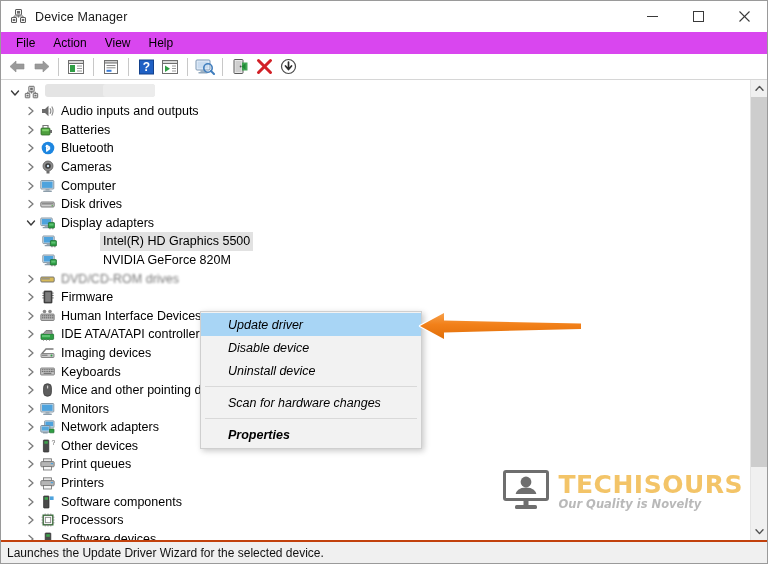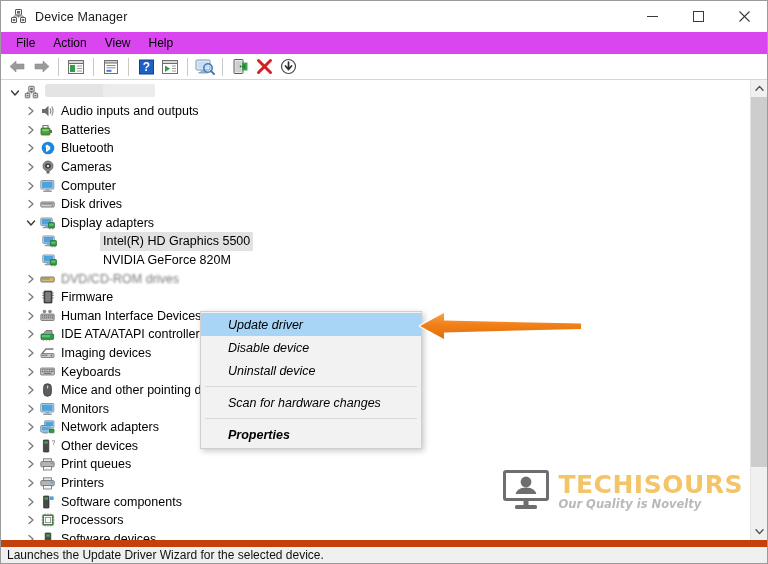--- a/index.html
+++ b/index.html
@@ -188,21 +188,21 @@
     height: 370px;
     background: #cdcdcd;
   }
   #sb-down { position: absolute; bottom: 0; left: 0; width: 17px; }
 
   
   #statusbar {
     height: 23px;
     flex: none;
     background: #f0f0f0;
-    border-top: 7px solid #c2410c;
+    border-top: 2px solid #c2410c;
     display: flex;
     align-items: center;
     padding-left: 6px;
     font-size: 12px;
     color: #111;
   }
 
   
   #ctxmenu {
     position: absolute;

